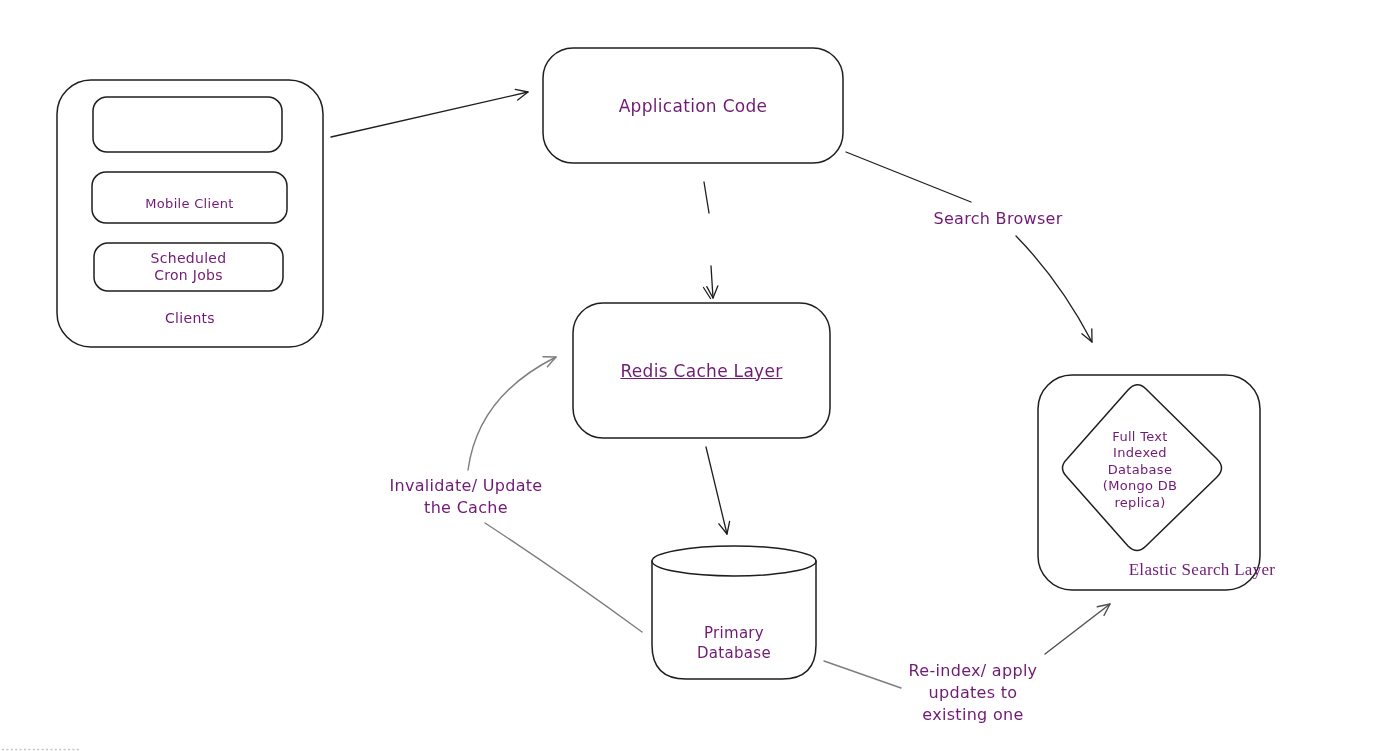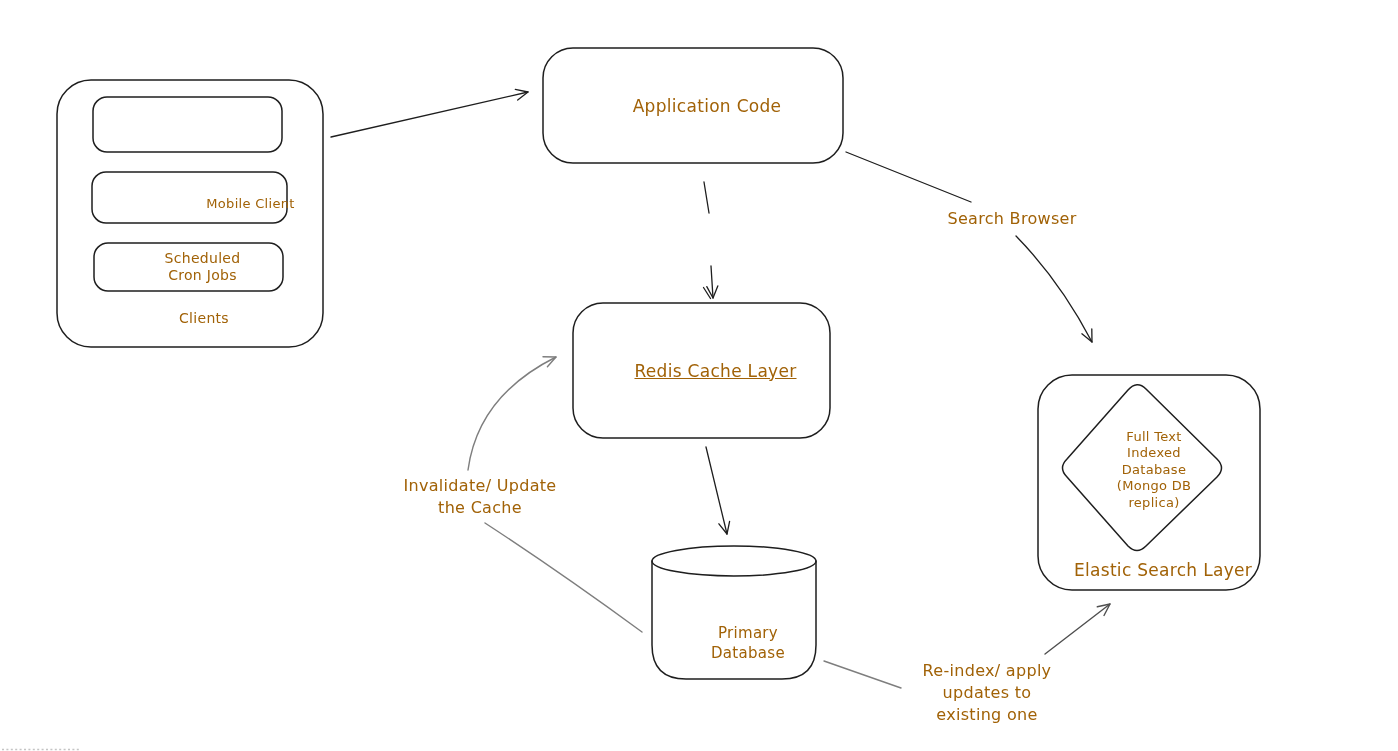--- a/index.html
+++ b/index.html
@@ -16,43 +16,42 @@
     font-family: "DejaVu Sans", "Liberation Sans", sans-serif;
     color: #1e1e1e;
   }
   .canvas svg {
     position: absolute;
     left: 0;
     top: 0;
   }
   .lbl {
     position: absolute;
-    color: #a16207;
+    color: #701a75;
     letter-spacing: 0.3px;
     text-align: center;
     white-space: pre-line;
     display: flex;
     align-items: center;
     justify-content: center;
-    padding-left: 14px;
   }
   .lbl-node { font-size: 17px; }
   .lbl-sm   { font-size: 13px; }
   .lbl-edge { font-size: 16px; line-height: 22px; display: block; }
 
   .lbl-browser { left: 93px;  top: 97px;  width: 189px; height: 55px; }
-  .lbl-mobile  { left: 92px;  top: 172px; width: 195px; height: 63px; margin-left: 47px; }
+  .lbl-mobile  { left: 92px;  top: 172px; width: 195px; height: 63px; }
   .lbl-cron    { left: 94px;  top: 243px; width: 189px; height: 48px; font-size: 14px; line-height: 17px; }
   .lbl-clients { left: 57px;  top: 308px; width: 266px; height: 20px; font-size: 14px; }
 
   .lbl-appcode { left: 543px; top: 48px;  width: 300px; height: 115px; }
   .lbl-redis   { left: 573px; top: 303px; width: 257px; height: 135px; text-decoration: underline; }
   .lbl-primary { left: 652px; top: 576px; width: 164px; height: 68px; font-size: 15px; line-height: 20px; margin-top: 33px; }
   .lbl-diamond { left: 1060px; top: 428px; width: 160px; height: 84px; font-size: 13px; line-height: 16.5px; }
-  .lbl-elastic { left: 1039px; top: 558px; width: 220px; height: 24px; }
+  .lbl-elastic { left: 1092px; top: 558px; width: 220px; height: 24px; font-family: Liberation Serif, serif; }
 
   .lbl-checks  { left: 610px; top: 220px; width: 200px; font-size: 15px; line-height: 21px; }
   .lbl-search  { left: 898px; top: 208px; width: 200px; }
   .lbl-invalid { left: 366px; top: 475px; width: 200px; line-height: 21.5px; }
   .lbl-reindex { left: 873px; top: 660px; width: 200px; }
 </style>
 </head>
 <body>
 
 <div class="canvas">

